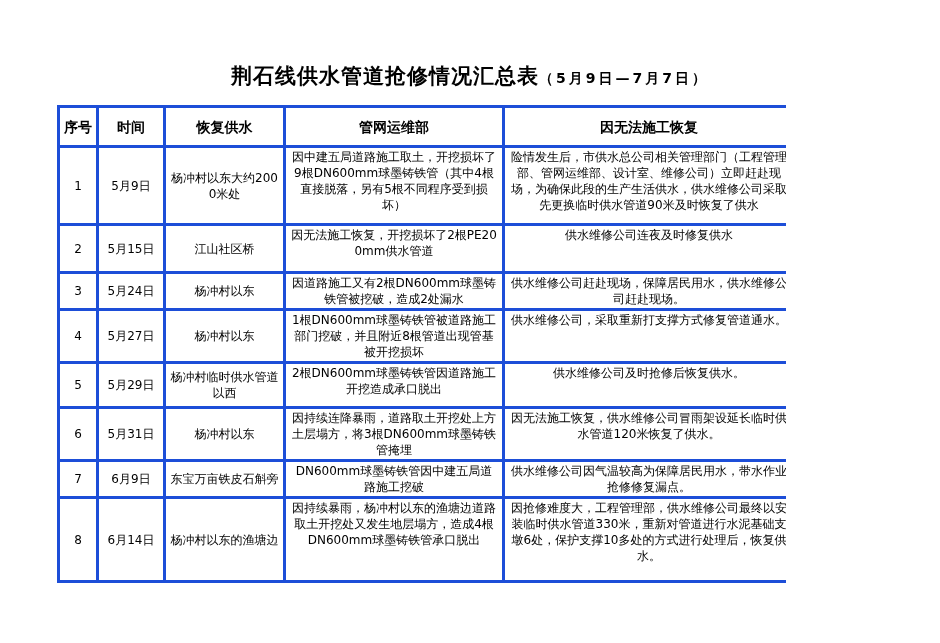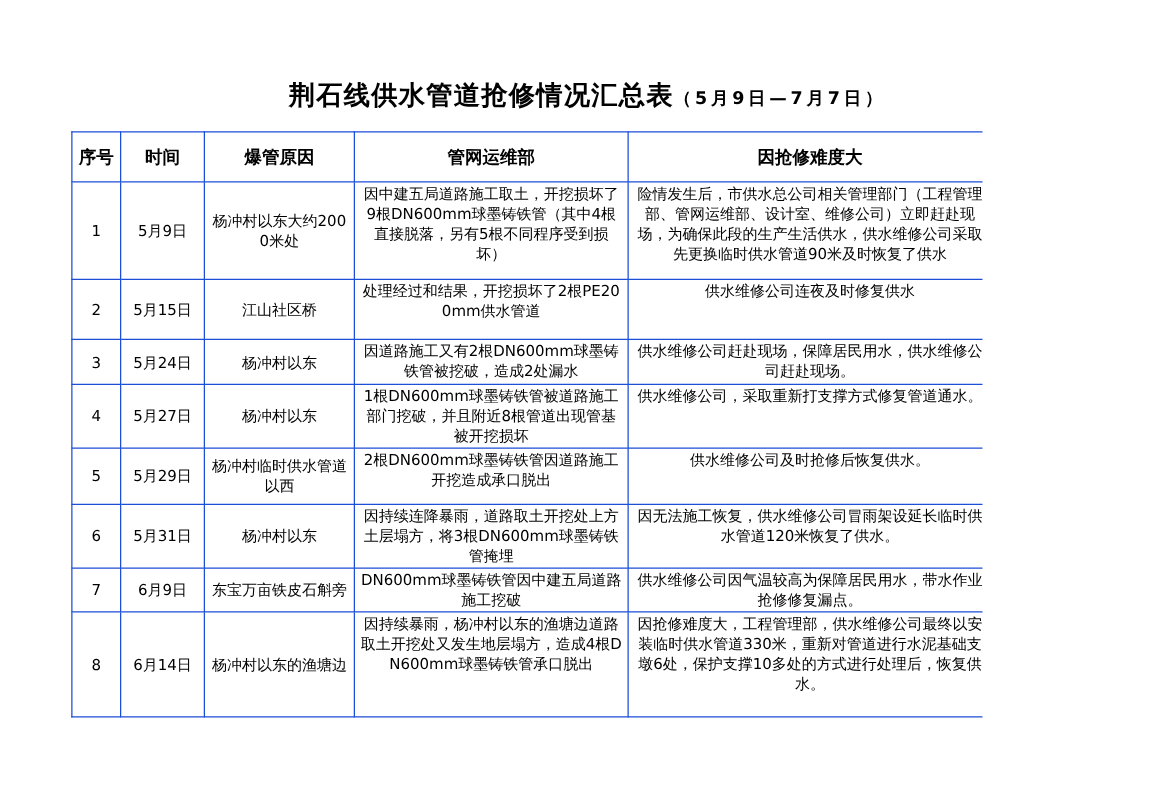--- a/index.html
+++ b/index.html
@@ -35,21 +35,21 @@
   }
   table.repair {
     position: absolute;
     left: 57px;
     top: 105px;
     border-collapse: collapse;
     table-layout: fixed;
     width: 825px;
   }
   table.repair th, table.repair td {
-    border: 1px solid #1d4ed8;
+    border: 3px solid #1d4ed8;
     padding: 1px 4px;
     font-size: 12px;
     line-height: 16px;
     overflow: hidden;
     word-break: break-all;
     margin-left: 12px;
   }
   table.repair th {
     font-size: 14px;
     font-weight: bold;
@@ -88,40 +88,40 @@
       <col style="width:67px">
       <col style="width:120px">
       <col style="width:219px">
       <col style="width:291px">
       <col style="width:89px">
     </colgroup>
     <thead>
       <tr style="height:40px">
         <th>序号</th>
         <th>时间</th>
-        <th>爆管原因</th>
+        <th>恢复供水</th>
         <th>管网运维部</th>
-        <th>因抢修难度大</th>
+        <th>因无法施工恢复</th>
         <th>备注</th>
       </tr>
     </thead>
     <tbody>
       <tr style="height:78px">
         <td class="c-no">1</td>
         <td class="c-date">5月9日</td>
         <td class="c-loc">杨冲村以东大约2000米处</td>
         <td class="c-cause">因中建五局道路施工取土，开挖损坏了9根DN600mm球墨铸铁管（其中4根直接脱落，另有5根不同程序受到损坏）</td>
         <td class="c-result">险情发生后，市供水总公司相关管理部门（工程管理部、管网运维部、设计室、维修公司）立即赶赴现场，为确保此段的生产生活供水，供水维修公司采取先更换临时供水管道90米及时恢复了供水</td>
         <td class="c-remark"></td>
       </tr>
       <tr style="height:48px">
         <td class="c-no">2</td>
         <td class="c-date">5月15日</td>
         <td class="c-loc">江山社区桥</td>
-        <td class="c-cause">处理经过和结果，开挖损坏了2根PE200mm供水管道</td>
+        <td class="c-cause">因无法施工恢复，开挖损坏了2根PE200mm供水管道</td>
         <td class="c-result">供水维修公司连夜及时修复供水</td>
         <td class="c-remark"></td>
       </tr>
       <tr style="height:36px">
         <td class="c-no">3</td>
         <td class="c-date">5月24日</td>
         <td class="c-loc">杨冲村以东</td>
         <td class="c-cause">因道路施工又有2根DN600mm球墨铸铁管被挖破，造成2处漏水</td>
         <td class="c-result">供水维修公司赶赴现场，保障居民用水，供水维修公司赶赴现场。</td>
         <td class="c-remark"></td>

